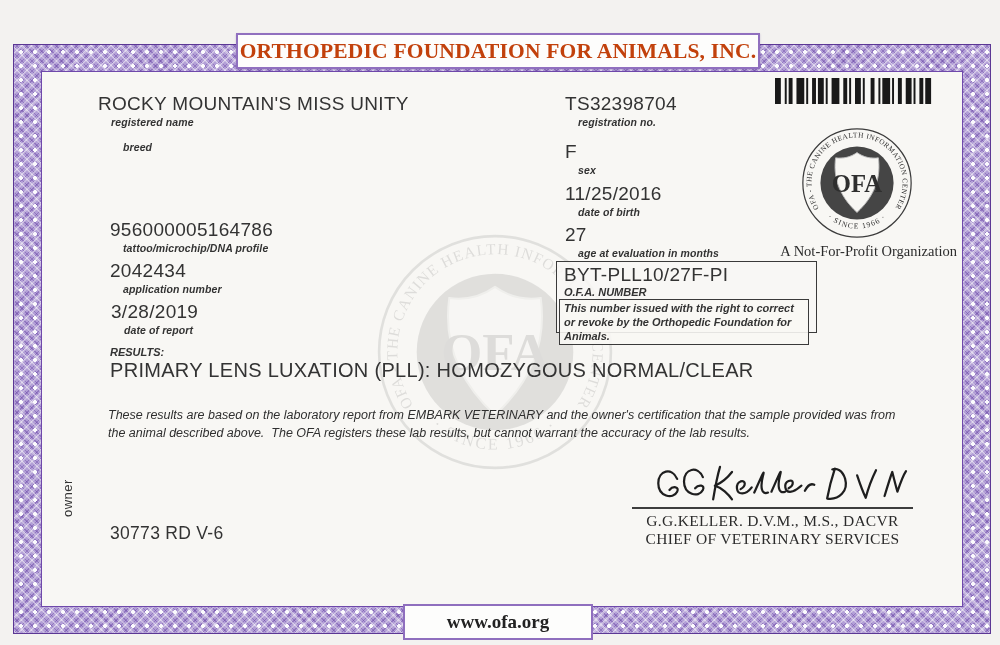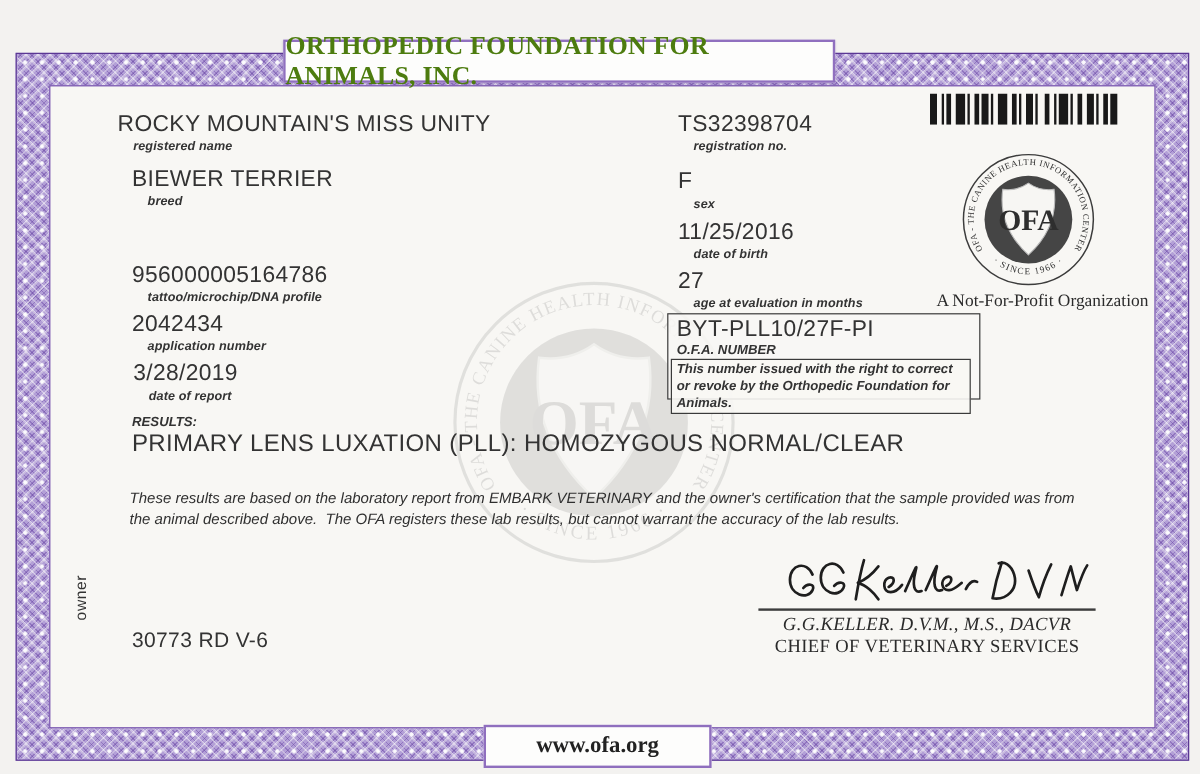--- a/index.html
+++ b/index.html
@@ -20,25 +20,25 @@
       repeating-linear-gradient(-45deg, rgba(97,58,158,.4) 0 1px, transparent 1px 3.5px);
     background-size:14px 14px, auto, auto, auto, auto;
   }
   .cert-inner {
     position:absolute; left:27px; top:26px; right:27px; bottom:26px;
     background:#f8f7f4; border:1px solid #6f49ab;
   }
 
   
   .banner {
-    position:absolute; left:236px; top:33px; width:460px; height:36px;
+    position:absolute; left:236px; top:33px; width:524px; height:36px;
     background:#fdfdfc; border:2px solid #9070bf; z-index:5;
     display:flex; align-items:center; justify-content:center;
     font-family:"Liberation Serif", serif; font-weight:bold; font-size:21.5px;
-    color:#4d7c0f; letter-spacing:.2px; box-shadow:0 1px 2px rgba(80,50,130,.25);
+    color:#c2410c; letter-spacing:.2px; box-shadow:0 1px 2px rgba(80,50,130,.25);
   }
   .bottom-banner {
     position:absolute; left:403px; top:604px; width:190px; height:36px;
     background:#fdfdfc; border:2px solid #8f6fbe; z-index:5;
     display:flex; align-items:center; justify-content:center;
     font-family:"Liberation Serif", serif; font-weight:bold; font-size:19px; color:#222;
   }
 
   
   .field { position:absolute; z-index:3; }
@@ -84,21 +84,21 @@
   }
   .owner-address { position:absolute; left:110px; top:477px; z-index:3; font-size:17.5px; line-height:22.5px; letter-spacing:.3px; white-space:pre-wrap; }
 
   
   .sig-script { position:absolute; left:645px; top:460px; width:270px; height:48px; z-index:3; }
   .sig-line { position:absolute; left:632px; top:507px; width:281px; height:2px; background:#3d3d3d; z-index:3; }
   .sig-name, .sig-title {
     position:absolute; left:610px; width:325px; text-align:center; z-index:3;
     font-family:"Liberation Serif", serif; font-size:15.5px; color:#2b2b2b; letter-spacing:.3px;
   }
-  .sig-name { top:512px;font-style:italic; }
+  .sig-name { top:512px; }
   .sig-title { top:530px; }
 
   
   .barcode { position:absolute; left:775px; top:78px; width:160px; height:26px; z-index:3; }
   .seal { position:absolute; left:800px; top:126px; width:114px; height:114px; z-index:3; }
   .seal-tagline {
     position:absolute; left:757px; top:243px; width:200px; text-align:right; z-index:3;
     font-family:"Liberation Serif", serif; font-size:14.5px; color:#2b2b2b;
   }
   .watermark { position:absolute; left:373px; top:230px; width:244px; height:244px; z-index:1; opacity:.13; filter:grayscale(1); }
@@ -149,21 +149,20 @@
       <textPath href="#sealBotArc" startOffset="50%" text-anchor="middle">· SINCE 1966 ·</textPath>
     </text>
   </svg>
   <div class="seal-tagline">A Not-For-Profit Organization</div>
 
   <div class="field pos-regname">
     <div class="value">ROCKY MOUNTAIN'S MISS UNITY</div>
     <div class="label">registered name</div>
   </div>
   <div class="field pos-breed">
-    <div class="value">BIEWER TERRIER</div>
     <div class="label">breed</div>
   </div>
   <div class="field pos-tattoo">
     <div class="value">956000005164786</div>
     <div class="label">tattoo/microchip/DNA profile</div>
   </div>
   <div class="field pos-appnum">
     <div class="value">2042434</div>
     <div class="label">application number</div>
   </div>

